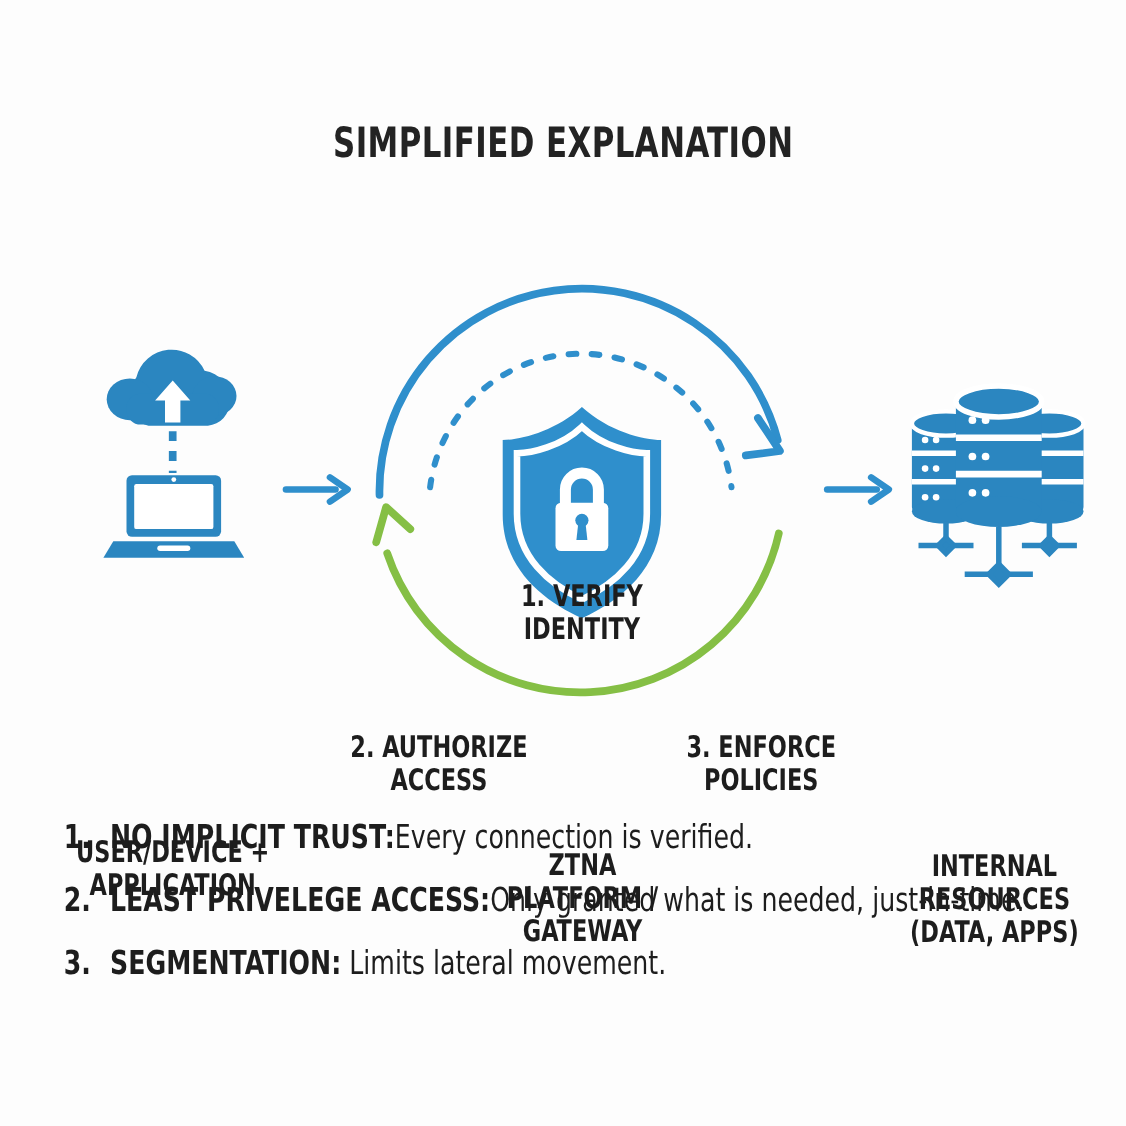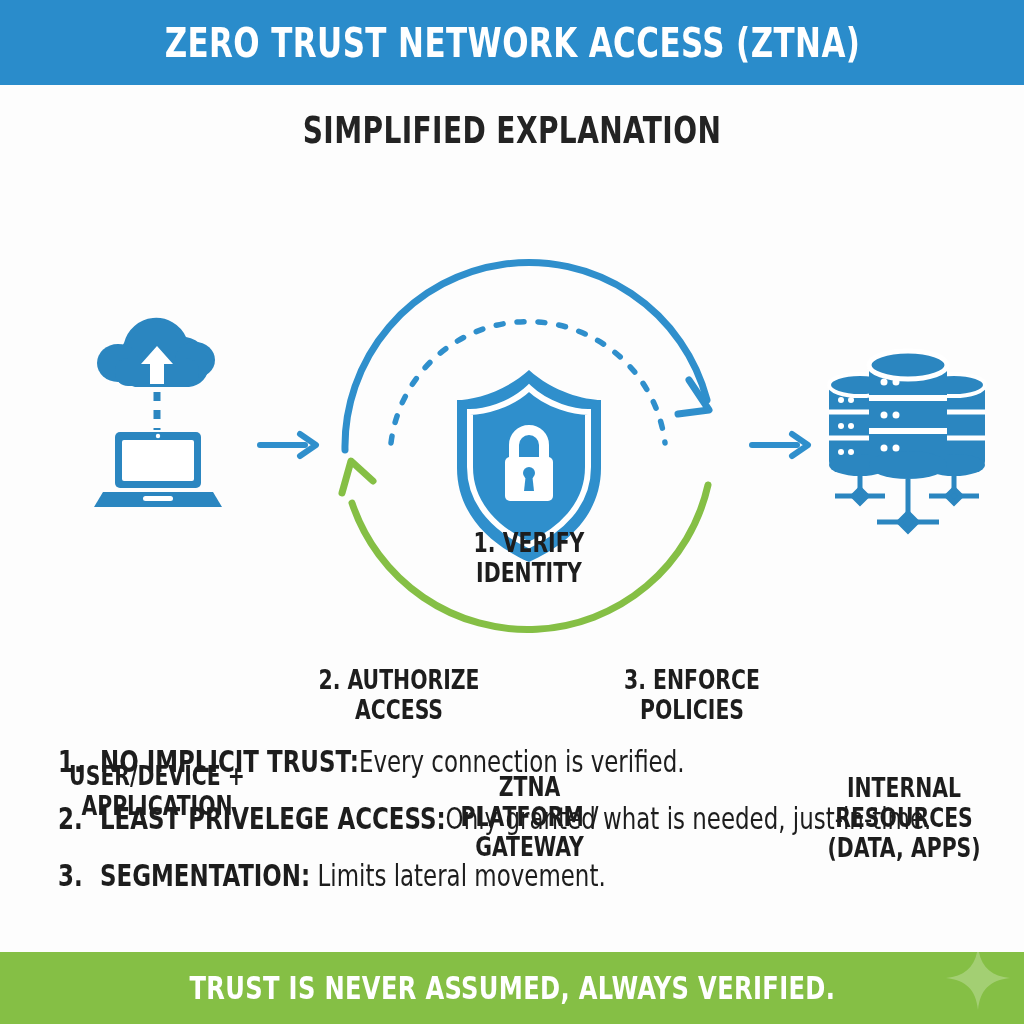--- a/index.html
+++ b/index.html
@@ -108,23 +108,20 @@
   .footer-sparkle{
     position:absolute; right:14px; top:-6px;
     width:64px; height:64px; z-index:1; opacity:0.55;
   }
 </style>
 </head>
 <body>
 
 <div class="page">
 
-  <div class="header-bar">
-    <div class="header-title">ZERO TRUST NETWORK ACCESS (ZTNA)</div>
-  </div>
 
   <div class="subtitle">SIMPLIFIED EXPLANATION</div>
 
   <div class="diagram">
 
     <svg width="1024" height="420" viewBox="0 0 1024 420">
 
       <g>
 
         <path d="M101 125
@@ -281,20 +278,14 @@
       <span class="list-text"><b>LEAST PRIVELEGE ACCESS:</b><span>Only granted what is needed, just-in-time.</span></span>
     </div>
 
     <div class="list-row">
       <span class="list-num">3.</span>
       <span class="list-text"><b>SEGMENTATION:</b><span> Limits lateral movement.</span></span>
     </div>
 
   </div>
 
-  <div class="footer-bar">
-    <div class="footer-text">TRUST IS NEVER ASSUMED, ALWAYS VERIFIED.</div>
-    <svg class="footer-sparkle" viewBox="0 0 64 64">
-      <path d="M32 0 C34 20, 44 30, 64 32 C44 34, 34 44, 32 64 C30 44, 20 34, 0 32 C20 30, 30 20, 32 0 Z" fill="#ffffff" opacity="0.45"></path>
-    </svg>
-  </div>
 
 </div>
 
 </body></html>

